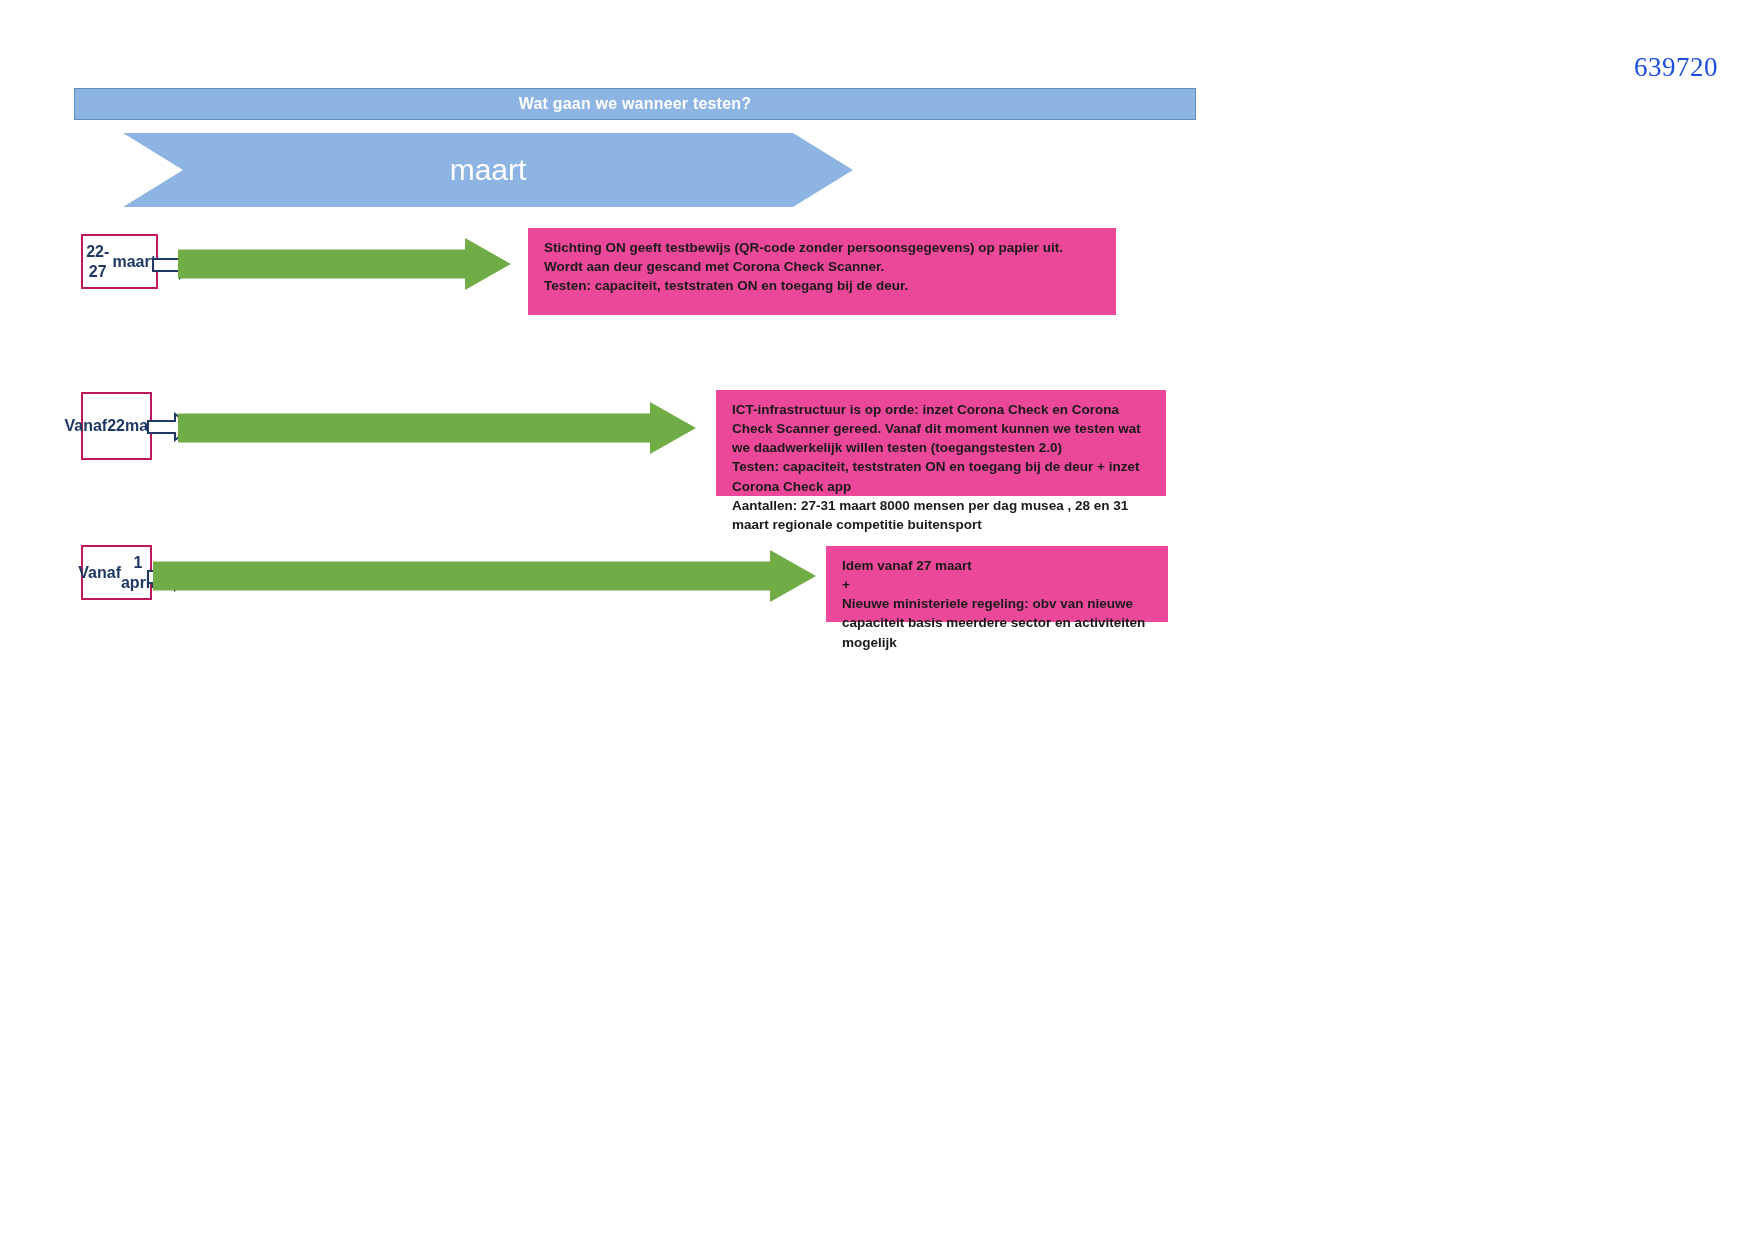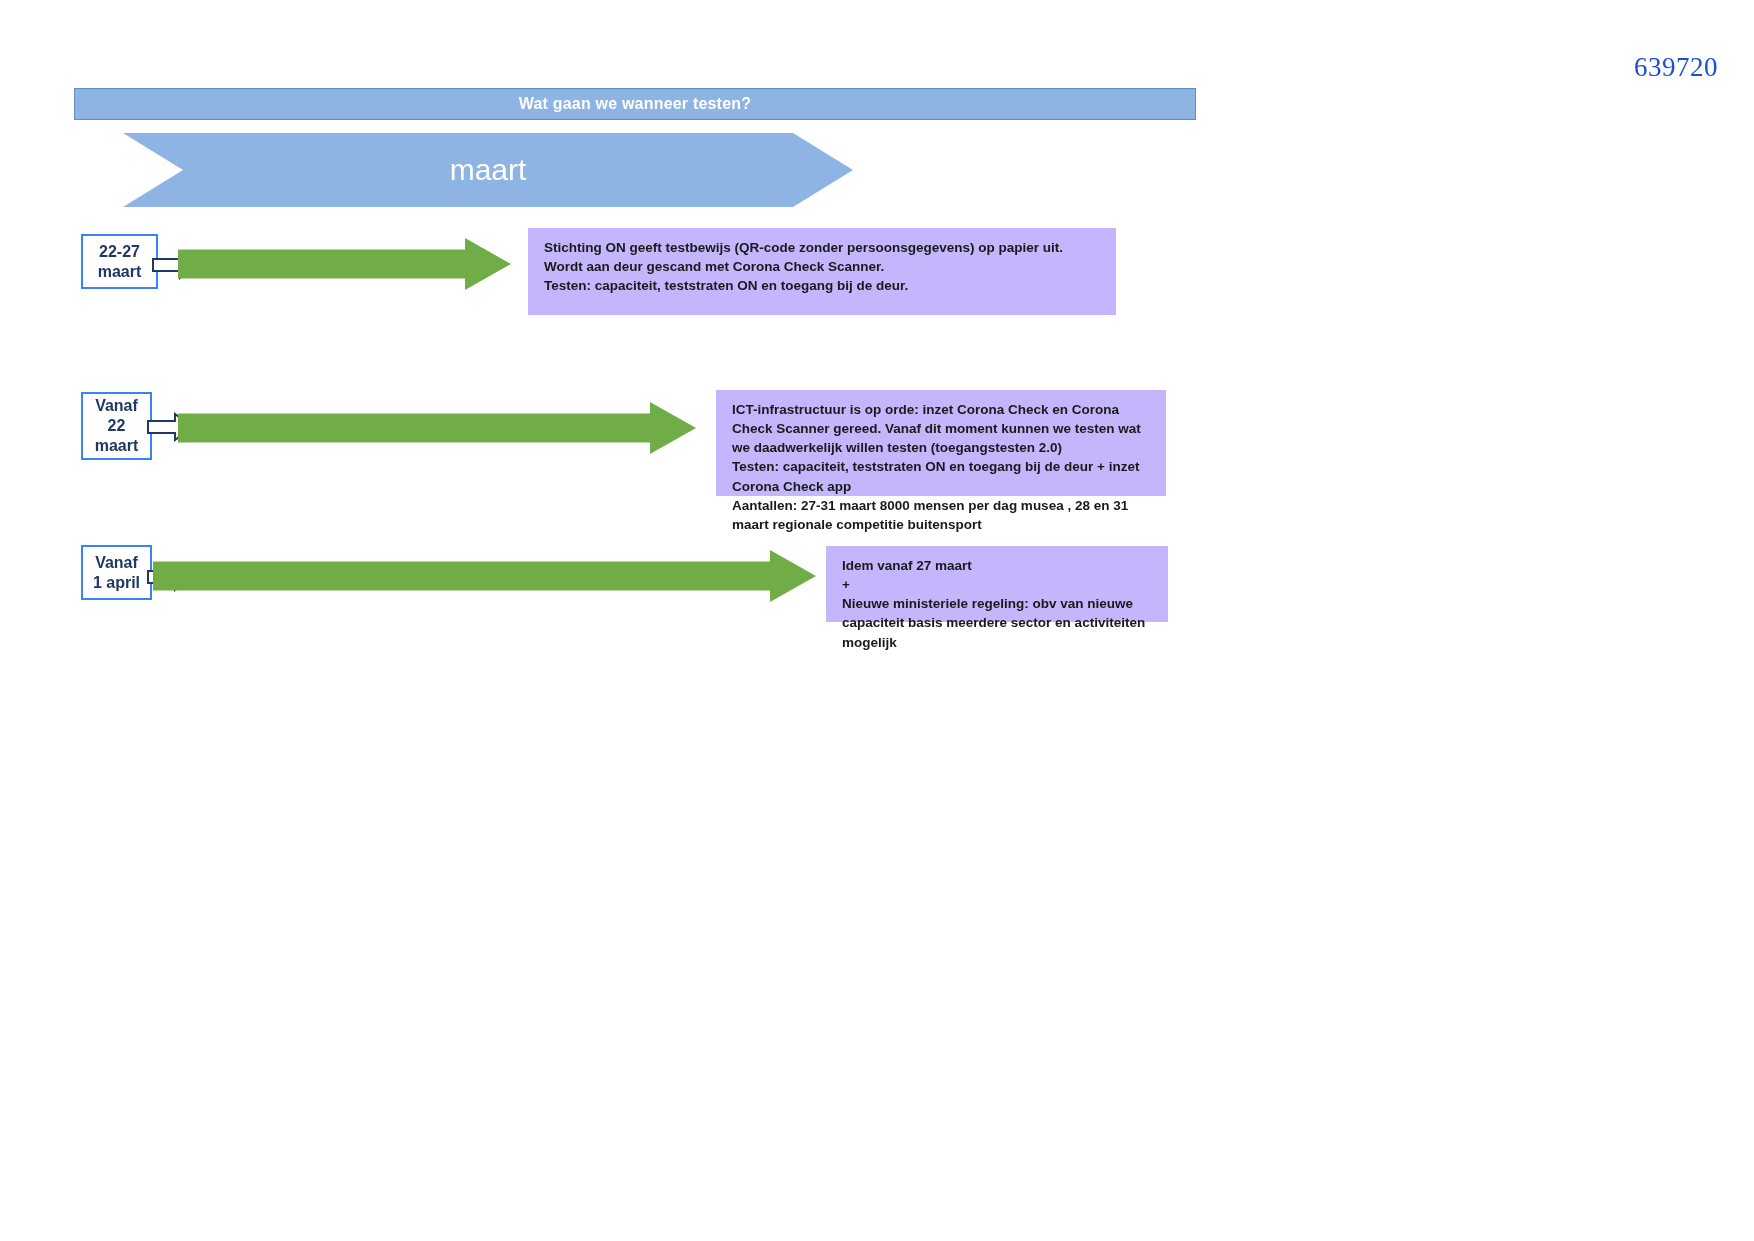--- a/index.html
+++ b/index.html
@@ -88,25 +88,25 @@
     left: 0;
     width: 1754px;
   }
   #row-1 { top: 228px; height: 100px; }
   #row-2 { top: 388px; height: 140px; }
   #row-3 { top: 542px; height: 100px; }
 
   
   .date-box {
     position: absolute;
-    border: 2px solid #3b82f6;
+    border: 2px solid #be185d;
     background: #ffffff;
     box-sizing: border-box;
     display: flex;
-    flex-direction: column;
+    flex-direction: row;
     align-items: center;
     justify-content: center;
     color: #1f3864;
     font-size: 16px;
     font-weight: bold;
     line-height: 1.25;
     text-align: center;
   }
   #date-box-1 { left: 81px; top: 234px; width: 77px; height: 55px; }
   #date-box-2 { left: 81px; top: 392px; width: 71px; height: 68px; }
@@ -143,21 +143,21 @@
     width: 46px;
     height: 30px;
   }
   #mini-arrow-1 { left: 152px; top: 250px; }
   #mini-arrow-2 { left: 147px; top: 412px; }
   #mini-arrow-3 { left: 147px; top: 562px; }
 
   
   .content-box {
     position: absolute;
-    background: #c4b5fd;
+    background: #ec4899;
     box-sizing: border-box;
     padding: 10px 14px 4px 16px;
     color: #1a1a1a;
     font-size: 13.5px;
     font-weight: bold;
     line-height: 1.42;
   }
   #content-box-1 { left: 528px; top: 228px; width: 588px; height: 87px; }
   #content-box-2 { left: 716px; top: 390px; width: 450px; height: 106px; }
   #content-box-3 { left: 826px; top: 546px; width: 342px; height: 76px; }

